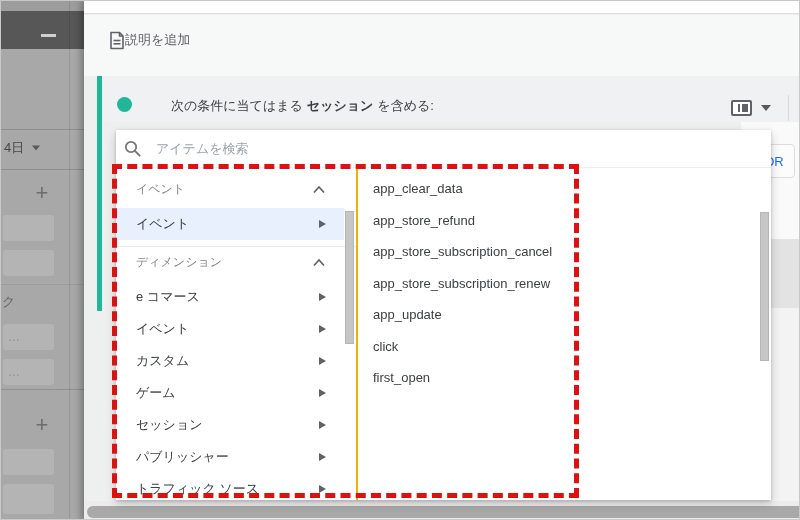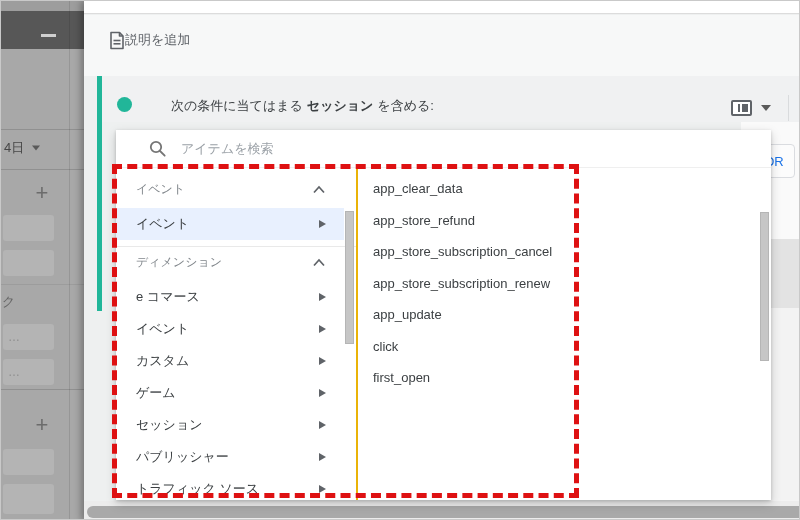--- a/index.html
+++ b/index.html
@@ -43,21 +43,21 @@
   .scope-icon .s-l{width:5px;background:#fff;border-right:2px solid #5f6368;}
   .scope-icon .s-r{flex:1;background:#5f6368;}
   .scope-sep{left:787px;top:94px;width:1px;height:26px;background:#d9dbdd;}
   .or-btn{left:752px;top:143px;width:42px;height:34px;background:#fcfcfc;border:1px solid #dadce0;border-radius:4px;color:var(--blue);font-size:13px;font-family:inherit;cursor:pointer;z-index:1;}
   .bottom-strip{left:83px;top:500px;width:717px;height:20px;background:#ececec;}
   .bottom-band{left:86px;top:505px;width:714px;height:12px;background:#a9a9a9;border-radius:6px 0 0 6px;}
 
   
   .dropdown{left:115px;top:129px;width:655px;height:370px;background:#fff;z-index:5;
             box-shadow:0 1px 3px rgba(0,0,0,.18),0 4px 10px rgba(0,0,0,.18);display:flex;flex-direction:column;}
-  .search-row{height:38px;display:flex;align-items:center;padding-left:33px;border-bottom:1px solid #efefef;flex:none;}
+  .search-row{height:38px;display:flex;align-items:center;padding-left:8px;border-bottom:1px solid #efefef;flex:none;}
   .search-input{border:none;outline:none;background:transparent;font-size:13px;color:var(--ink);margin-left:15px;width:420px;font-family:inherit;}
   .search-input::placeholder{color:#9aa0a6;}
   .dd-body{flex:1;display:flex;min-height:0;position:relative;}
   .panel-left{width:242px;border-right:2px solid #eab308;padding-top:8px;overflow:hidden;}
   .panel-right{flex:1;padding-top:5px;overflow:hidden;}
   .sec-head{height:26px;display:flex;align-items:center;justify-content:space-between;padding:0 30px 0 20px;cursor:pointer;}
   .sec-head span{font-size:12px;color:var(--muted);}
   .row{height:32px;display:flex;align-items:center;justify-content:space-between;padding:0 30px 0 20px;cursor:pointer;}
   .row span{font-size:13px;color:var(--ink);}
   .row.selected{background:var(--sel);margin-right:12px;padding-right:18px;}

